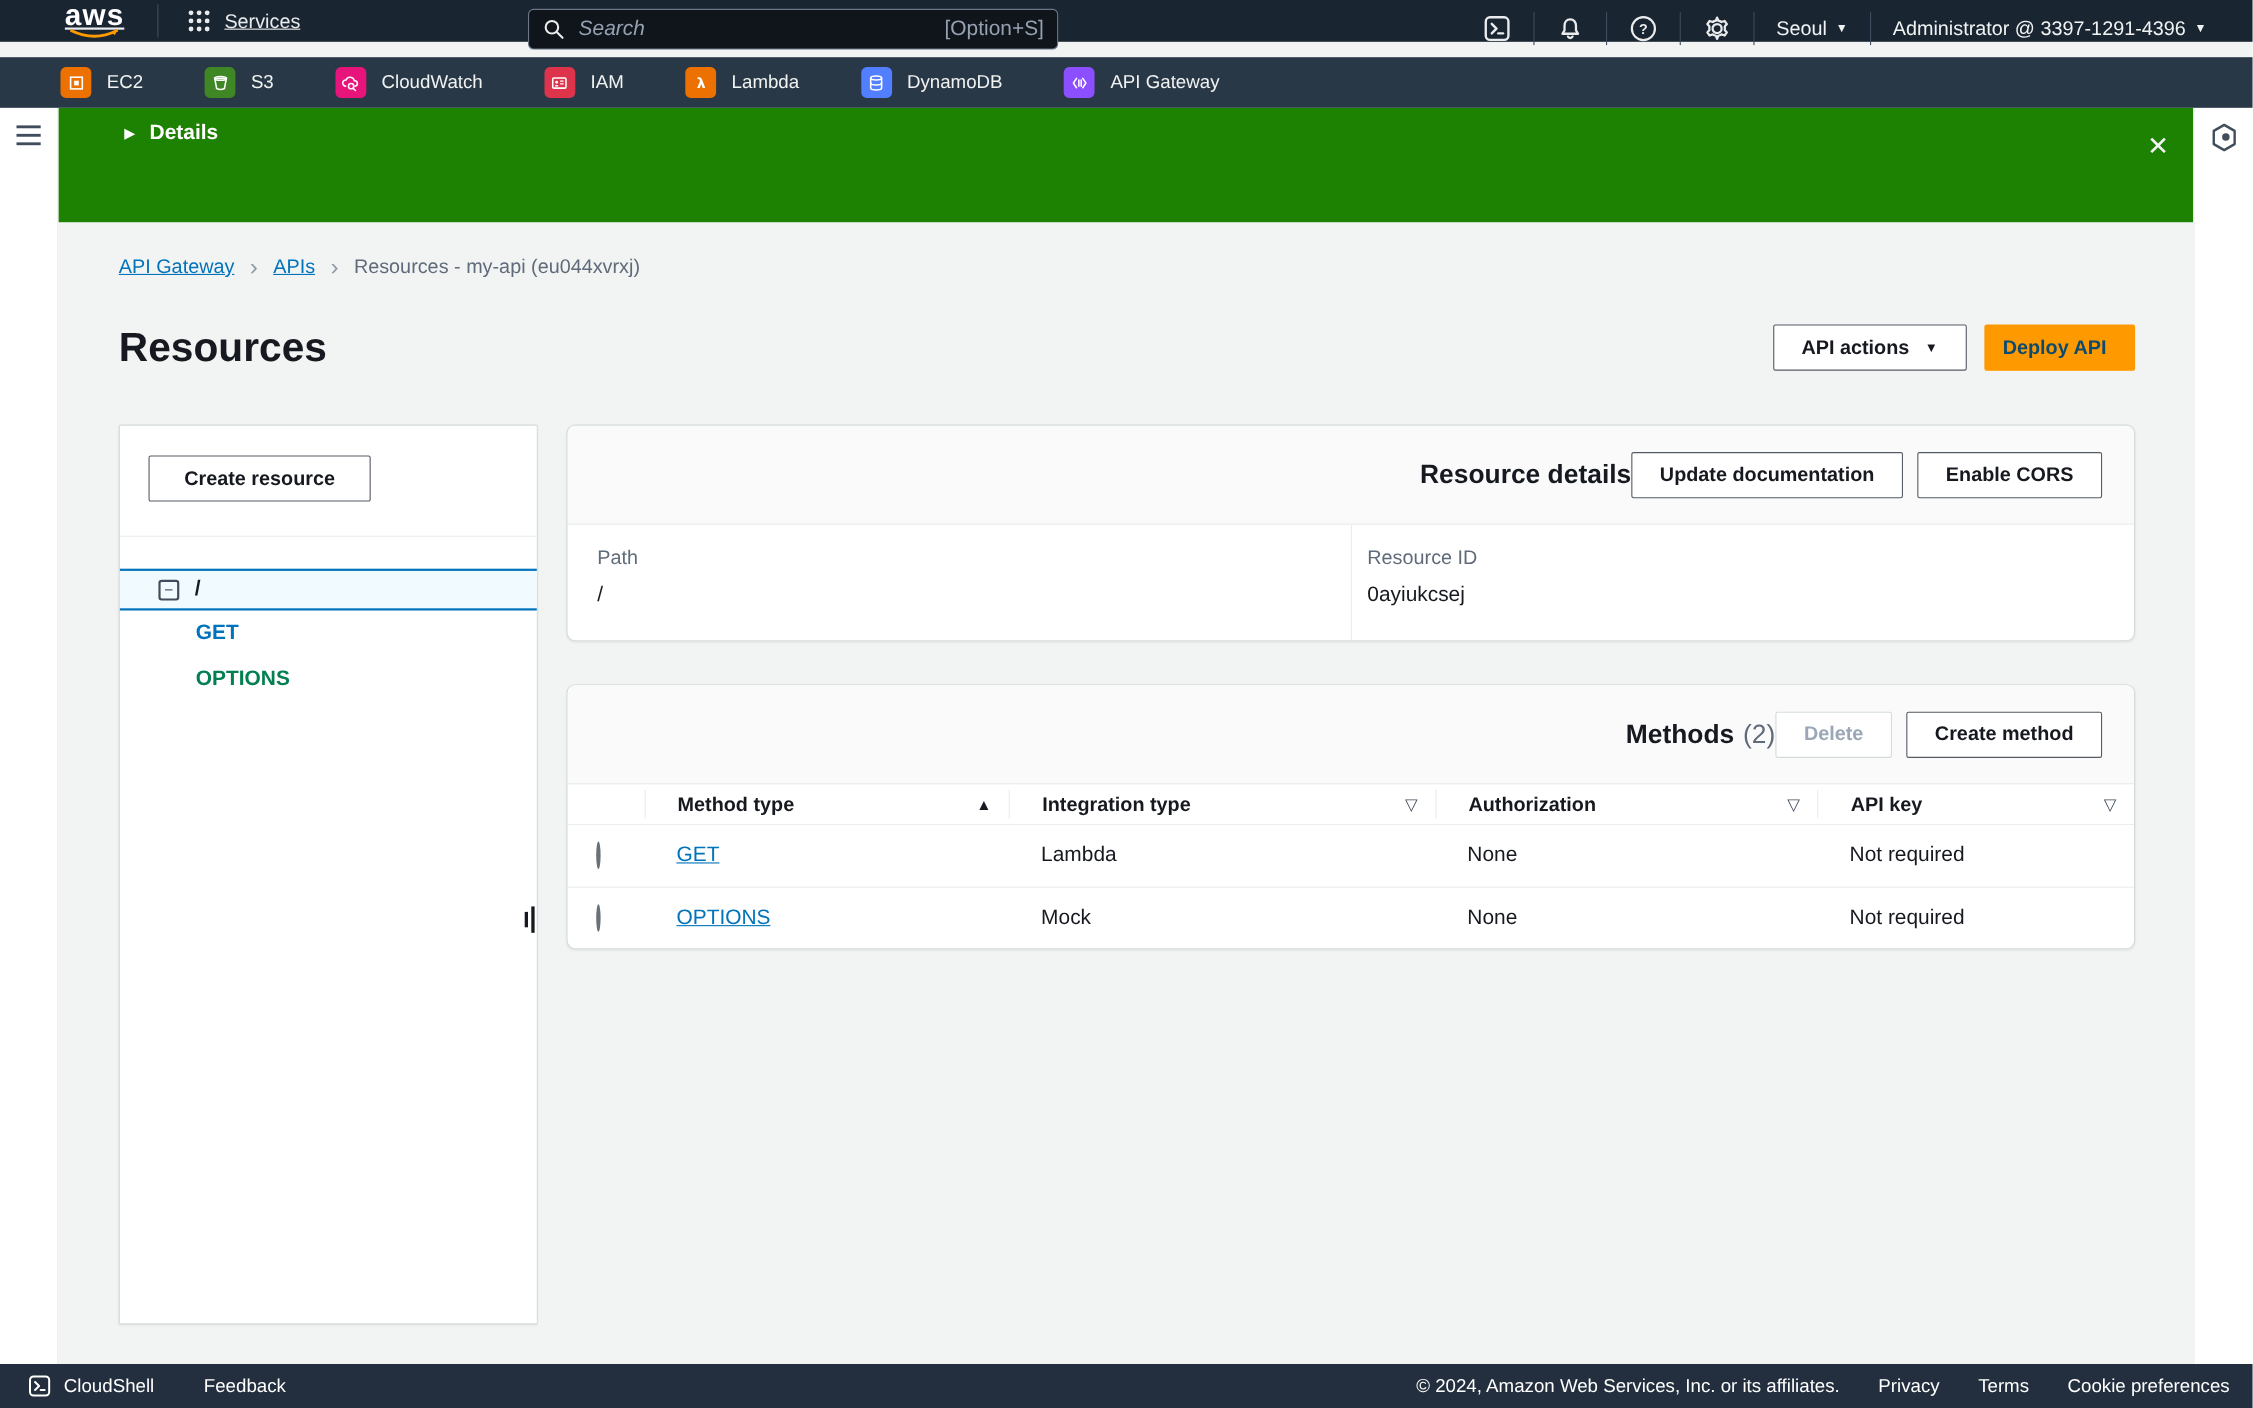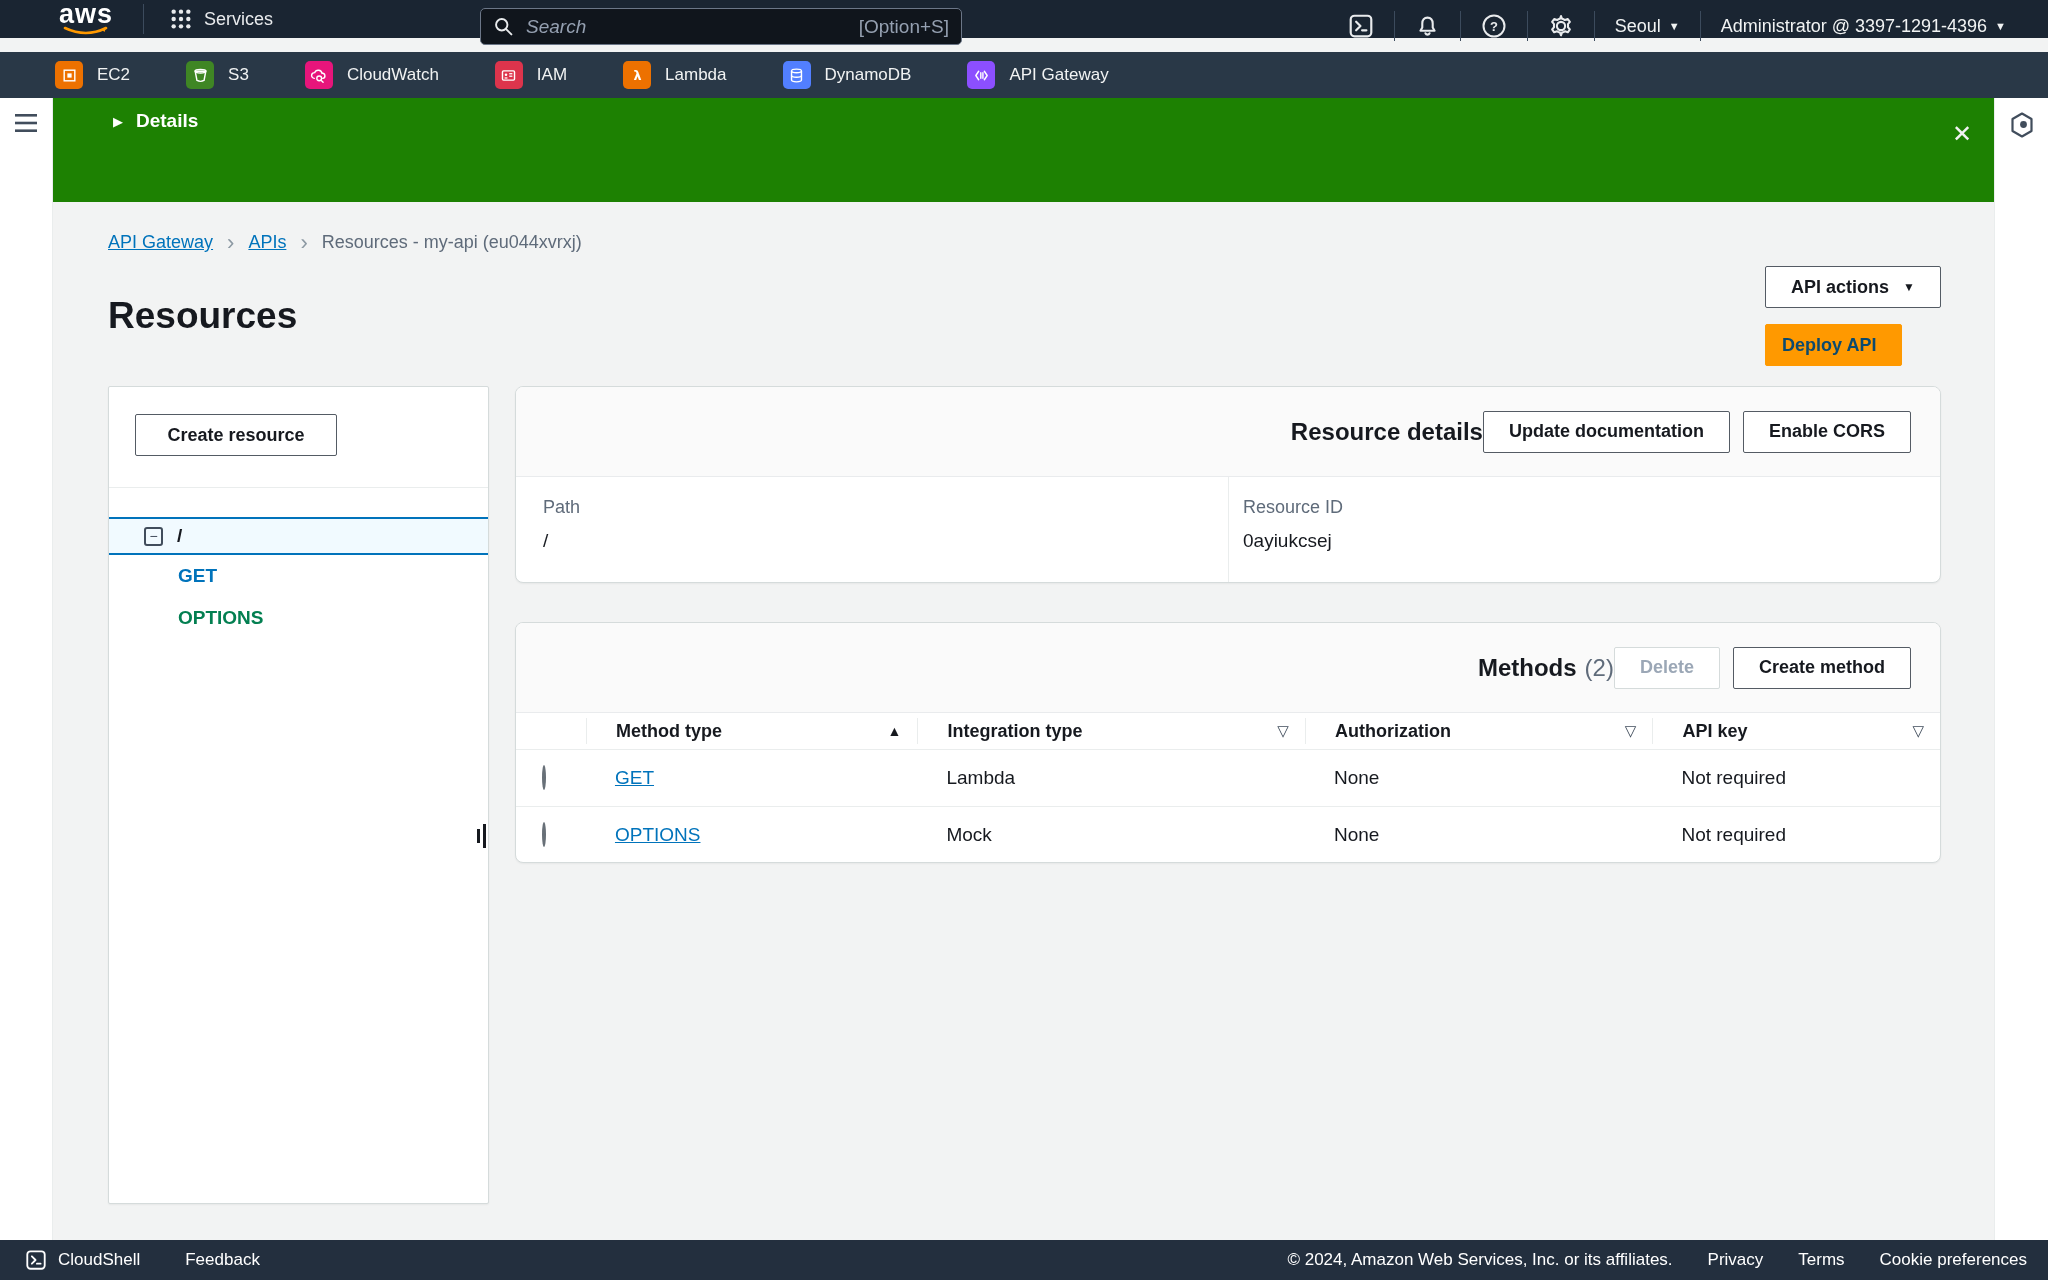--- a/index.html
+++ b/index.html
@@ -1,21 +1,21 @@
 <!DOCTYPE html>
 <html><head>
 <meta charset="utf-8">
 <style>
   * { margin:0; padding:0; box-sizing:border-box; }
   html,body { width:2048px; height:1280px; }
   body { font-family:"Liberation Sans","DejaVu Sans",sans-serif; color:#16191f; }
   #app { position:relative; width:2048px; height:1280px; background:#f2f3f3; overflow:hidden; }
 
   
-  .navbar { position:absolute; top:0; left:0; right:0; height:38px; background:#1a2532; display:flex; align-items:center; color:#e9ebed; z-index:5; }
+  .navbar { position:absolute; top:0; left:0; right:0; height:38px; background:#1a2532; display:flex; align-items:center; color:#e9ebed; z-index:5;text-decoration:underline; }
   .nav-left { display:flex; align-items:center; margin-left:55px; }
   .aws-logo { display:flex; flex-direction:column; align-items:center; width:62px; cursor:pointer; }
   .aws-logo .aws-word { font-weight:bold; font-size:27px; color:#fff; line-height:24px; letter-spacing:1px; }
   .nav-divider { width:1px; height:30px; background:#3c4b5d; margin:0 26px; }
   .services-btn { display:flex; align-items:center; gap:12px; font-size:18px; color:#e9ebed; cursor:pointer; }
   .search-wrap { position:absolute; left:480px; top:8px; width:482px; height:37px; background:#10151c; border:1px solid #6b7687; border-radius:5px; display:flex; align-items:center; padding:0 12px; }
   .search-wrap input { flex:1; background:transparent; border:none; outline:none; color:#e9ebed; font-size:19px; font-style:italic; font-family:inherit; margin-left:12px; }
   .search-wrap input::placeholder { color:#95a0b1; }
   .search-shortcut { color:#95a0b1; font-size:19px; }
   .nav-right { position:absolute; right:22px; top:0; height:52px; display:flex; align-items:center; gap:0; }
@@ -44,21 +44,21 @@
   .flash-close { position:absolute; right:22px; top:24px; font-size:24px; color:#f2f3f3; cursor:pointer; line-height:1; }
 
   
   .content { position:absolute; top:202px; left:53px; right:54px; bottom:40px; padding:0 53px 0 55px; overflow:hidden; }
   .breadcrumb { margin-top:30px; display:flex; align-items:center; gap:14px; font-size:18px; }
   .bc-link { color:#0073bb; text-decoration:underline; cursor:pointer; }
   .bc-sep { color:#8d99a3; font-size:22px; line-height:18px; }
   .bc-current { color:#5f6b7a; }
   .title-row { margin-top:38px; height:50px; display:flex; align-items:center; justify-content:space-between; }
   .page-title { font-size:37px; font-weight:bold; color:#16191f; }
-  .title-actions { display:flex; align-items:flex-start; gap:16px;flex-direction:column; }
+  .title-actions { display:flex; align-items:flex-end; gap:16px; }
   .btn { display:inline-flex; align-items:center; justify-content:center; height:42px; padding:0 25px; font-size:18px; font-weight:bold; font-family:inherit; border-radius:2px; cursor:pointer; white-space:nowrap; }
   .btn-normal { background:#fff; border:1px solid #545b64; color:#16191f; }
   .btn-primary { background:#ff9900; border:1px solid #ff9900; color:#0c4a6e;padding-left:16px; }
   .btn-disabled { background:#fff; border:1px solid #d5dbdb; color:#9ba7b6; cursor:default; }
   .btn .btn-caret { font-size:12px; margin-left:14px; }
 
   .panels { display:flex; gap:26px; margin-top:45px; }
 
   
   .tree-panel { width:381px; height:818px; background:#fff; border:1px solid #d5dbdb; border-radius:2px; box-shadow:0 1px 2px rgba(0,0,0,.05); position:relative; }

